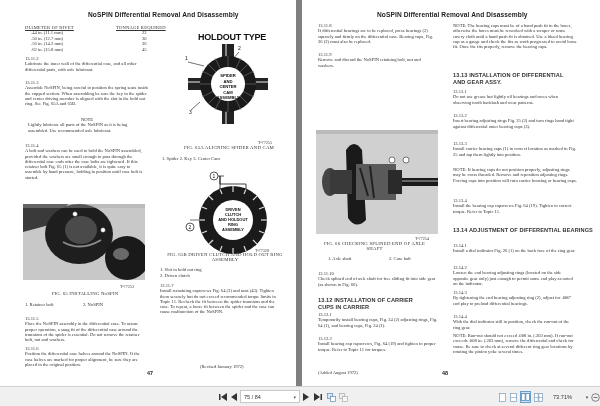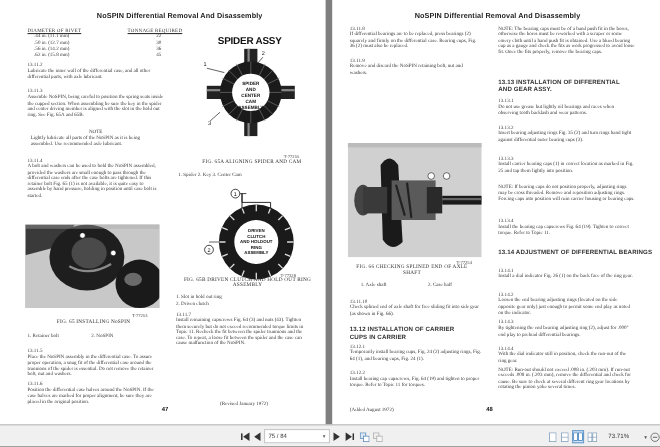--- a/index.html
+++ b/index.html
@@ -111,21 +111,21 @@
     <div class="txt" style="left:25px; top:316px; width:122px;">
       <span class="sec-id">13.11.5</span>
       <span>Place the NoSPIN assembly in the differential case. To assure proper operation, a snug fit of the differential case around the trunnions of the spider is essential. Do not remove the retainer bolt, nut and washers.</span>
     </div>
 
     <div class="txt" style="left:25px; top:346px; width:122px;">
       <span class="sec-id">13.11.6</span>
       <span>Position the differential case halves around the NoSPIN. If the case halves are marked for proper alignment, be sure they are placed in the original position.</span>
     </div>
 
-    <div class="spider-title" style="left:198px; top:32px;">SPIDER ASSY</div>
+    <div class="spider-title" style="left:198px; top:32px;">HOLDOUT TYPE</div>
     <div class="photo" style="left:178px; top:44px; width:100px; height:80px;">
       <svg width="100" height="80" viewBox="0 0 100 80">
         <rect x="44" y="0" width="12" height="80" fill="#222"></rect>
         <rect x="47" y="0" width="2" height="80" fill="#888"></rect>
         <rect x="10" y="34" width="80" height="12" fill="#222"></rect>
         <rect x="10" y="37" width="80" height="2" fill="#888"></rect>
         <circle cx="50" cy="40" r="28" fill="#1a1a1a"></circle>
         <g stroke="#777" stroke-width="0.6">
           <line x1="50" y1="12" x2="50" y2="68"></line>
             <line x1="22" y1="40" x2="78" y2="40"></line>

